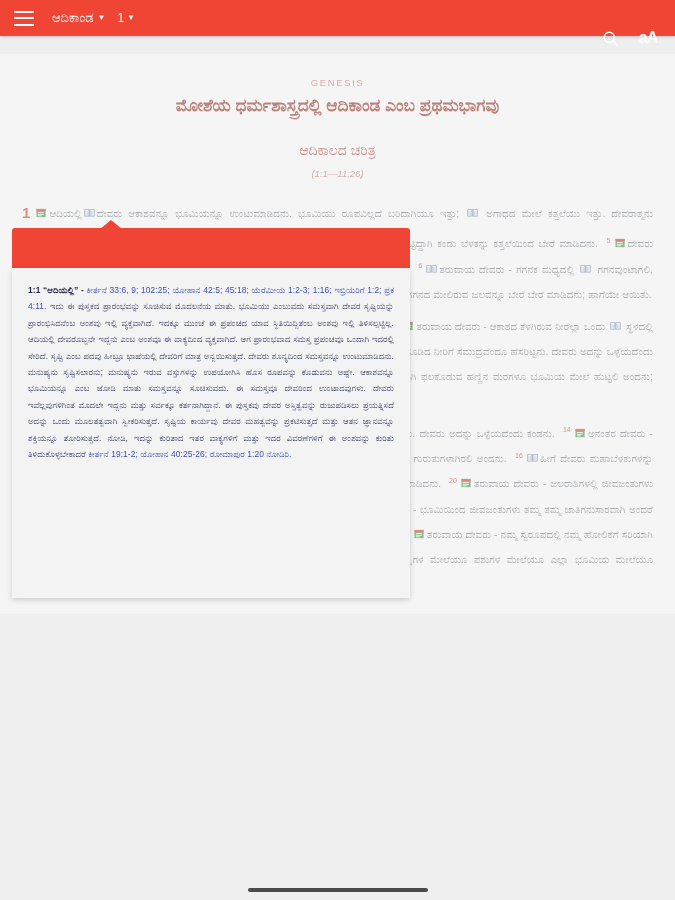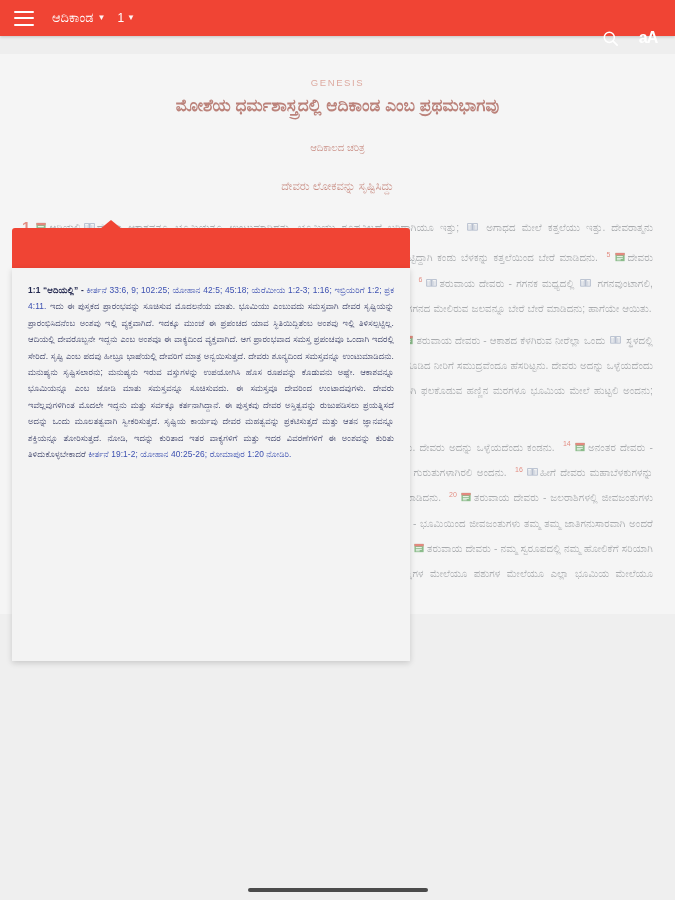--- a/index.html
+++ b/index.html
@@ -93,21 +93,21 @@
     text-align:center;
     color:#8e2f22;
     font-size: 17px;
     margin-top: 7px;
     line-height: 1.25;
     font-weight: 700;
   }
   .section-title {
     text-align:center;
     color:#a8493a;
-    font-size: 10px;
+    font-size: 14px;
     margin-top: 26px;
   }
   .section-ref {
     text-align:center;
     color:#b07a70;
     font-size: 9.5px;
     margin-top: 9px;
     font-style: italic;
   }
   .para-title {
@@ -179,21 +179,21 @@
     border-bottom: 9px solid #f04434;
   }
   .popup-head {
     height: 40px;
     background: #f04434;
     border-radius: 3px 3px 0 0;
   }
   .popup-body {
     background: #f3f3f3;
     padding: 14px 16px 16px 16px;
-    height: 393px;
+    height: 330px;
     overflow: hidden;
     box-shadow: 0 2px 6px rgba(0,0,0,.16);
   }
   .fn {
     font-size: 8.4px;
     line-height: 1.95;
     color: #3a3f66;
     text-align: justify;
     letter-spacing: .1px;
   }
@@ -246,21 +246,21 @@
     <div class="tb-icon">
       <span class="aa">aA</span>
     </div>
   </div>
 
   <div class="page">
 
     <div class="book-label">GENESIS</div>
     <div class="book-title">ಮೋಶೆಯ ಧರ್ಮಶಾಸ್ತ್ರದಲ್ಲಿ ಆದಿಕಾಂಡ ಎಂಬ ಪ್ರಥಮಭಾಗವು</div>
     <div class="section-title">ಆದಿಕಾಲದ ಚರಿತ್ರ</div>
-    <div class="para-title">ದೇವರು ಲೋಕವನ್ನು ಸೃಷ್ಟಿಸಿದ್ದು</div>
+    <div class="section-ref">(1:1—11:26)</div>
 
     <div class="verses" id="verse-container">
         <p><span class="vnum-big">1</span><span class="note-ico"><svg viewBox="0 0 12 12" width="11" height="11">
               <rect x="0.5" y="1" width="10" height="9" fill="#3f8f3f"></rect>
               <rect x="0.5" y="1" width="10" height="2.6" fill="#d03a2a"></rect>
               <rect x="2" y="4.6" width="6.5" height="0.9" fill="#ffffff"></rect>
               <rect x="2" y="6.4" width="6.5" height="0.9" fill="#ffffff"></rect>
               <rect x="2" y="8.1" width="4.2" height="0.9" fill="#ffffff"></rect>
             </svg></span><span class="txt">ಆದಿಯಲ್ಲಿ</span><span class="bk-ico"><svg viewBox="0 0 12 10" width="11" height="10">
               <path d="M0.6 1.2h4.7v7.3H0.6z" fill="none" stroke="#7b8aa8" stroke-width="0.9"></path>

